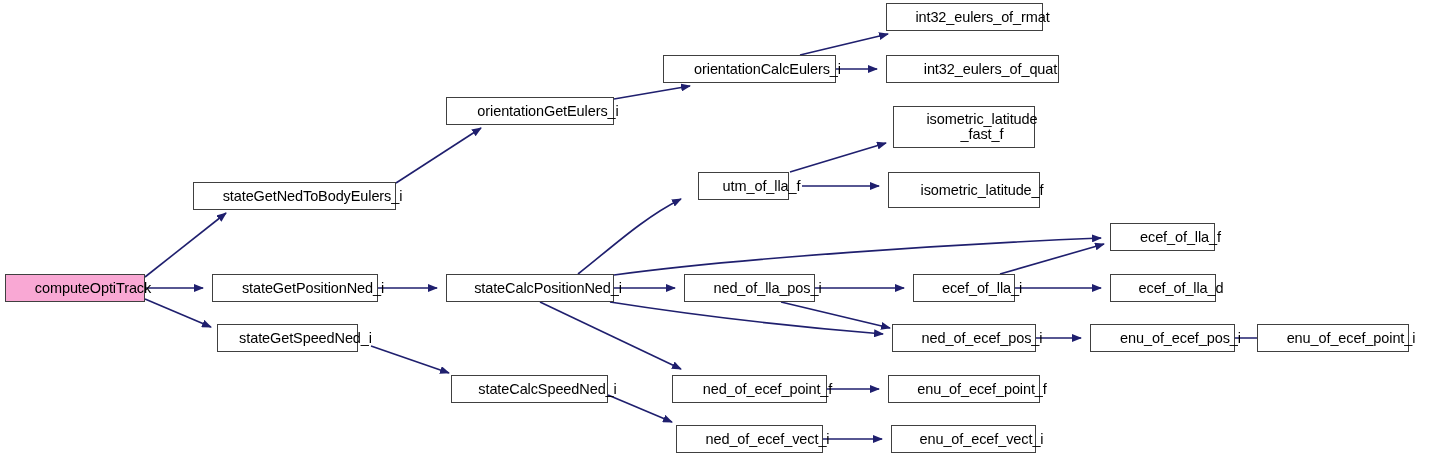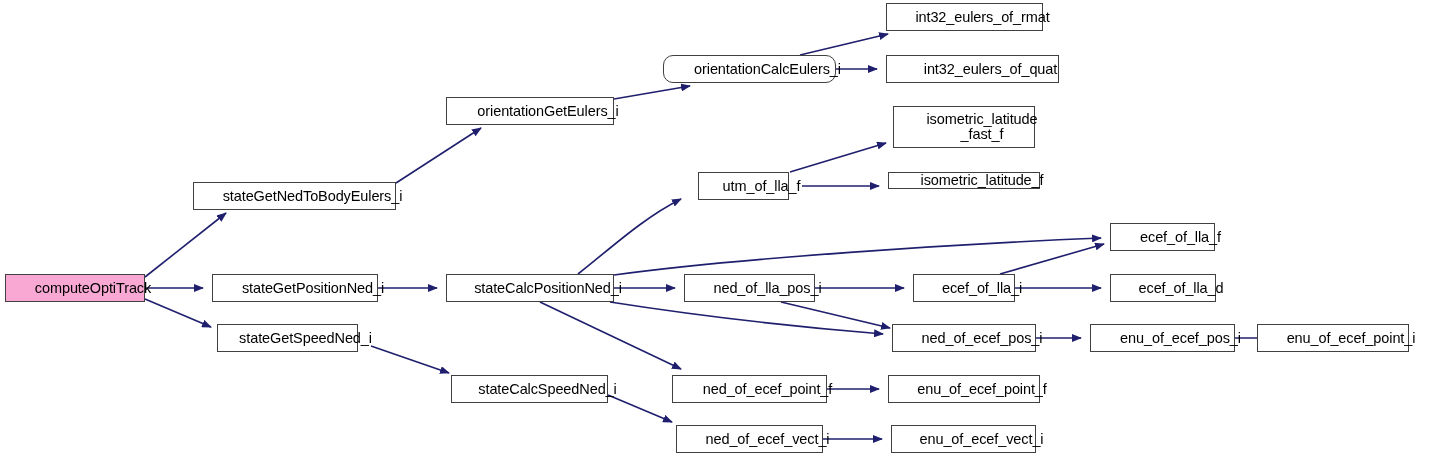--- a/index.html
+++ b/index.html
@@ -92,30 +92,30 @@
       </g>
   </svg>
   <div id="node-layer">
       <div class="node root" style="left: 5px; top: 274px; width: 140px; height: 28px; background: #f9a8d4;"><span class="node-label">computeOptiTrack</span></div>
       <div class="node" style="left: 193px; top: 182px; width: 203px; height: 28px;"><span class="node-label">stateGetNedToBodyEulers_i</span></div>
       <div class="node" style="left: 212px; top: 274px; width: 166px; height: 28px;"><span class="node-label">stateGetPositionNed_i</span></div>
       <div class="node" style="left: 217px; top: 324px; width: 141px; height: 28px;"><span class="node-label">stateGetSpeedNed_i</span></div>
       <div class="node" style="left: 446px; top: 97px; width: 168px; height: 28px;"><span class="node-label">orientationGetEulers_i</span></div>
       <div class="node" style="left: 446px; top: 274px; width: 168px; height: 28px;"><span class="node-label">stateCalcPositionNed_i</span></div>
       <div class="node" style="left: 451px; top: 375px; width: 157px; height: 28px;"><span class="node-label">stateCalcSpeedNed_i</span></div>
-      <div class="node" style="left: 663px; top: 55px; width: 173px; height: 28px; border-radius: 10px;"><span class="node-label">orientationCalcEulers_i</span></div>
+      <div class="node" style="left: 663px; top: 55px; width: 173px; height: 28px;"><span class="node-label">orientationCalcEulers_i</span></div>
       <div class="node" style="left: 698px; top: 172px; width: 91px; height: 28px;"><span class="node-label">utm_of_lla_f</span></div>
       <div class="node" style="left: 684px; top: 274px; width: 131px; height: 28px;"><span class="node-label">ned_of_lla_pos_i</span></div>
       <div class="node" style="left: 672px; top: 375px; width: 155px; height: 28px;"><span class="node-label">ned_of_ecef_point_f</span></div>
       <div class="node" style="left: 676px; top: 425px; width: 147px; height: 28px;"><span class="node-label">ned_of_ecef_vect_i</span></div>
       <div class="node" style="left: 886px; top: 3px; width: 157px; height: 28px;"><span class="node-label">int32_eulers_of_rmat</span></div>
       <div class="node" style="left: 886px; top: 55px; width: 173px; height: 28px;"><span class="node-label">int32_eulers_of_quat</span></div>
       <div class="node" style="left: 893px; top: 106px; width: 142px; height: 42px;"><span class="node-label">isometric_latitude
 _fast_f</span></div>
-      <div class="node" style="left: 888px; top: 172px; width: 152px; height: 17px;"><span class="node-label">isometric_latitude_f</span></div>
+      <div class="node" style="left: 888px; top: 172px; width: 152px; height: 36px;"><span class="node-label">isometric_latitude_f</span></div>
       <div class="node" style="left: 913px; top: 274px; width: 102px; height: 28px;"><span class="node-label">ecef_of_lla_i</span></div>
       <div class="node" style="left: 892px; top: 324px; width: 144px; height: 28px;"><span class="node-label">ned_of_ecef_pos_i</span></div>
       <div class="node" style="left: 888px; top: 375px; width: 152px; height: 28px;"><span class="node-label">enu_of_ecef_point_f</span></div>
       <div class="node" style="left: 891px; top: 425px; width: 145px; height: 28px;"><span class="node-label">enu_of_ecef_vect_i</span></div>
       <div class="node" style="left: 1110px; top: 223px; width: 105px; height: 28px;"><span class="node-label">ecef_of_lla_f</span></div>
       <div class="node" style="left: 1110px; top: 274px; width: 106px; height: 28px;"><span class="node-label">ecef_of_lla_d</span></div>
       <div class="node" style="left: 1090px; top: 324px; width: 145px; height: 28px;"><span class="node-label">enu_of_ecef_pos_i</span></div>
       <div class="node" style="left: 1257px; top: 324px; width: 152px; height: 28px;"><span class="node-label">enu_of_ecef_point_i</span></div>
     </div>
 </div>

